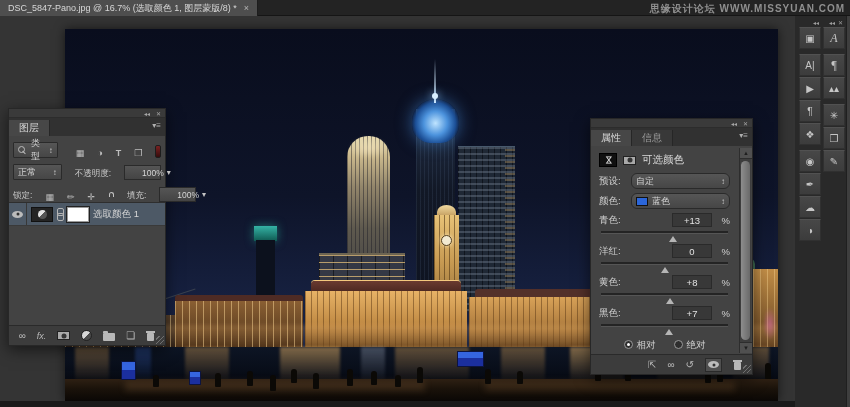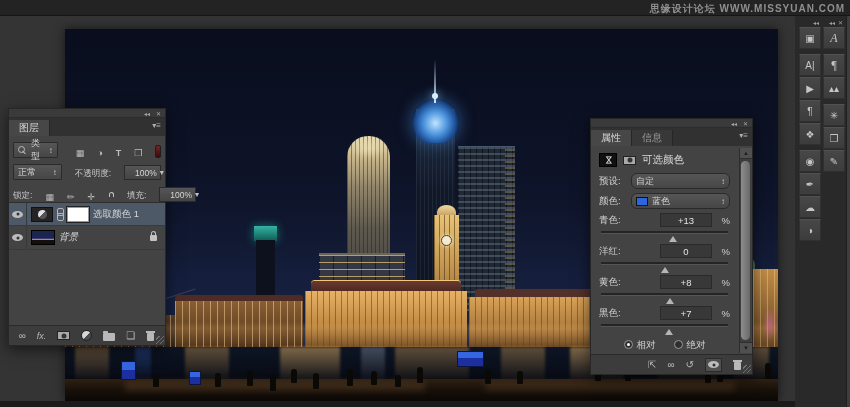--- a/index.html
+++ b/index.html
@@ -30,21 +30,21 @@
   .grip { position:absolute; right:1px; bottom:1px; width:8px; height:8px; background:repeating-linear-gradient(135deg,transparent 0 2px,#707070 2px 3px); }
 
   
   #layers { left:8px; top:108px; width:158px; height:238px; }
   .lrow { display:flex; align-items:flex-end; gap:13px; padding:0 4px; height:22px; }
   .dd { height:16px; background:linear-gradient(#565656,#464646); border:1px solid #2a2a2a; border-radius:1px; display:flex; align-items:center; gap:4px; padding:0 4px; font-size:9px; color:#d5d5d5; }
   .spin { margin-left:auto; font-size:8px; color:#c3c3c3; }
   .ficon { font-size:9px; color:#bdbdbd; }
   .toggle { width:7px; height:13px; border-radius:2px; background:linear-gradient(#7a2222,#360c0c); border:1px solid #1d1d1d; margin-left:auto; }
   .small-lbl { font-size:8.5px; color:#c9c9c9; white-space:nowrap; }
-  .valdd { height:15px; background:linear-gradient(#555,#444); border:1px solid #2a2a2a; display:flex; align-items:center; gap:3px; padding:0 10px; font-size:8.5px; color:#d5d5d5;margin-top:45px; }
+  .valdd { height:15px; background:linear-gradient(#555,#444); border:1px solid #2a2a2a; display:flex; align-items:center; gap:3px; padding:0 17px; font-size:8.5px; color:#d5d5d5;margin-top:45px; }
   .layer-row { display:flex; align-items:center; gap:4px; height:24px; border-bottom:1px solid #3a3a3a; font-size:9.5px; color:#d6d6d6; }
   .layer-row.sel { background:#4d5966; }
   .eye-cell { width:18px; align-self:stretch; border-right:1px solid #383838; display:flex; align-items:center; justify-content:center; flex:none; }
   .eye { display:inline-block; width:11px; height:7px; background:#bcbcbc; border-radius:50%; position:relative; }
   .eye::after { content:""; position:absolute; left:50%; top:50%; width:3px; height:3px; background:#333; border-radius:50%; transform:translate(-50%,-50%); }
   .adj-thumb { width:22px; height:15px; background:#242424; border:1px solid #111; display:flex; align-items:center; justify-content:center; flex:none; }
   .adj-dot { width:9px; height:9px; border-radius:50%; background:linear-gradient(135deg,#e3e3e3 50%,#555 50%); }
   .chain-i { display:inline-block; width:6px; height:12px; position:relative; flex:none; }
   .chain-i::before,.chain-i::after { content:""; position:absolute; left:0; width:5px; height:6px; border:1px solid #b5b5b5; border-radius:2px; }
   .chain-i::before { top:0; } .chain-i::after { top:5px; }
@@ -72,21 +72,21 @@
   .sc-i { width:18px; height:14px; background:#101010; border:1px solid #000; color:#e0e0e0; font-size:9px; display:flex; align-items:center; justify-content:center; }
   .sc-i span { transform:rotate(90deg); display:inline-block; }
   .hdr-title { font-size:10.5px; color:#dadada;text-align:center; }
   .field-row { display:flex; align-items:center; padding:2px 8px; }
   .field-row .flabel { width:32px; font-size:9.5px; color:#cfcfcf; flex:none; }
   .field-row .dd { flex:1;border-radius:6px; }
   .swatch { width:12px; height:9px; border:1px solid #111; flex:none; }
   .slider-group { padding:2px 8px 0; }
   .slider-top { display:flex; align-items:center; }
   .slider-top .slabel { flex:1; font-size:9.5px; color:#cfcfcf; }
-  .valbox { width:52px; height:14px; background:#383838; border:1px solid #2a2a2a; color:#e2e2e2; font-size:9.5px; text-align:center; line-height:13px; }
+  .valbox { width:40px; height:14px; background:#383838; border:1px solid #2a2a2a; color:#e2e2e2; font-size:9.5px; text-align:center; line-height:13px; }
   .unit { width:18px; text-align:right; font-size:9.5px; color:#cfcfcf; }
   .slider-track { position:relative; height:10px; margin:2px 2px 3px; }
   .slider-track::before { content:""; position:absolute; left:0; right:0; top:2px; height:2px; background:#242424; border-bottom:1px solid #555; }
   .slider-thumb { position:absolute; top:3px; width:0; height:0; border:4px solid transparent; border-bottom:6px solid #b5b5b5; transform:translateX(-50%); }
   .radio-row { display:flex; align-items:center; justify-content:center; gap:18px; margin:7px 0 0; font-size:9.5px; color:#d0d0d0; }
   .radio { display:inline-block; width:9px; height:9px; border-radius:50%; border:1px solid #9a9a9a; background:#2e2e2e; position:relative; margin-right:4px; vertical-align:-1px; }
   .radio.on::after { content:""; position:absolute; left:2px; top:2px; width:3px; height:3px; border-radius:50%; background:#fff; }
   .pscroll { position:absolute; right:1px; top:29px; bottom:21px; width:12px; background:#3d3d3d; border-left:1px solid #2d2d2d; }
   .pscroll .arr { position:absolute; left:0; width:12px; height:11px; background:#505050; color:#1e1e1e; font-size:6px; text-align:center; line-height:11px; }
   .pscroll .arr.up { top:0; border-bottom:1px solid #2d2d2d; }
@@ -170,20 +170,24 @@
   <span class="person" style="left:530px;top:336px;height:16px;"></span>
   <span class="person" style="left:560px;top:340px;height:12px;"></span>
   <span class="person" style="left:640px;top:338px;height:16px;"></span>
   <span class="person" style="left:652px;top:340px;height:13px;"></span>
   <span class="person" style="left:700px;top:334px;height:16px;"></span>
   <div style="left:698px;top:278px;width:14px;height:34px;background:radial-gradient(rgba(240,110,200,.5),transparent 70%);filter:blur(1px);"></div>
 </div>
 <div class="status-strip"></div>
 
 <div class="tabbar">
+  <div class="doc-tab">
+    <span>DSC_5847-Pano.jpg @ 16.7% (选取颜色 1, 图层蒙版/8) *</span>
+    <span class="x">×</span>
+  </div>
   <div class="watermark">思缘设计论坛 WWW.MISSYUAN.COM</div>
 </div>
 
 <div class="dock">
   <div class="dcol c1">
     <div class="dock-head">
       <span>◂◂</span>
     </div>
     <div class="dock-btn">
         <span>▣</span>
@@ -292,28 +296,20 @@
     <div class="eye-cell">
         <span class="eye"></span>
       </div>
     <div class="adj-thumb">
         <span class="adj-dot"></span>
       </div>
     <span class="chain-i"></span>
     <div class="mask-thumb"></div>
     <span>选取颜色 1</span>
   </div>
-  <div class="layer-row">
-    <div class="eye-cell">
-        <span class="eye"></span>
-      </div>
-    <div class="img-thumb"></div>
-    <span style="font-style:italic;">背景</span>
-    <span class="mini-lock"></span>
-  </div>
   <div class="panel-bottom" style="justify-content:center;">
     <span>∞</span>
     <span style="font-style:italic;font-size:9px;">fx.</span>
     <span class="mask-i"></span>
     <span class="adj-i"></span>
     <span class="folder-i"></span>
     <span style="font-size:10px;">❏</span>
     <span class="trash-i"></span>
   </div>
   <div class="grip"></div>

